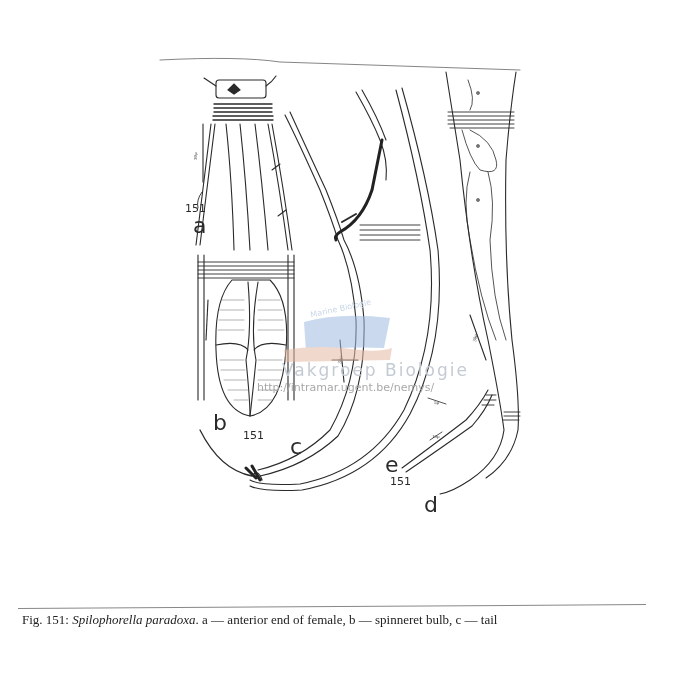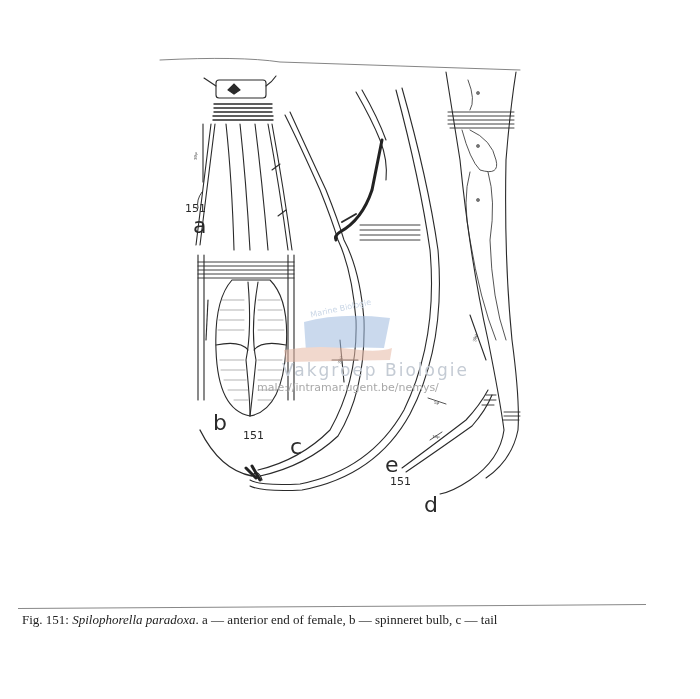--- a/index.html
+++ b/index.html
@@ -106,19 +106,19 @@
   <span class="lbl lbl-big" style="left:213px;top:412px;">b</span>
   <span class="lbl lbl-num" style="left:243px;top:430px;">151</span>
   <span class="lbl lbl-big" style="left:290px;top:436px;">c</span>
   <span class="lbl lbl-big" style="left:385px;top:454px;">e</span>
   <span class="lbl lbl-num" style="left:390px;top:476px;">151</span>
   <span class="lbl lbl-big" style="left:424px;top:494px;">d</span>
 
   
   <span class="watermark wm-top">Marine Biologie</span>
   <span class="watermark wm-title">Vakgroep Biologie</span>
-  <span class="watermark wm-url">male://intramar.ugent.be/nemys/</span>
+  <span class="watermark wm-url">http://intramar.ugent.be/nemys/</span>
 </div>
 
 <div class="caption-rule"></div>
 <div class="caption">
   <div><span>Fig. 151:</span> <i>Spilophorella paradoxa</i><span>. a — anterior end of female, b — spinneret bulb, c — tail</span></div>
 </div>
 
 </body></html>

